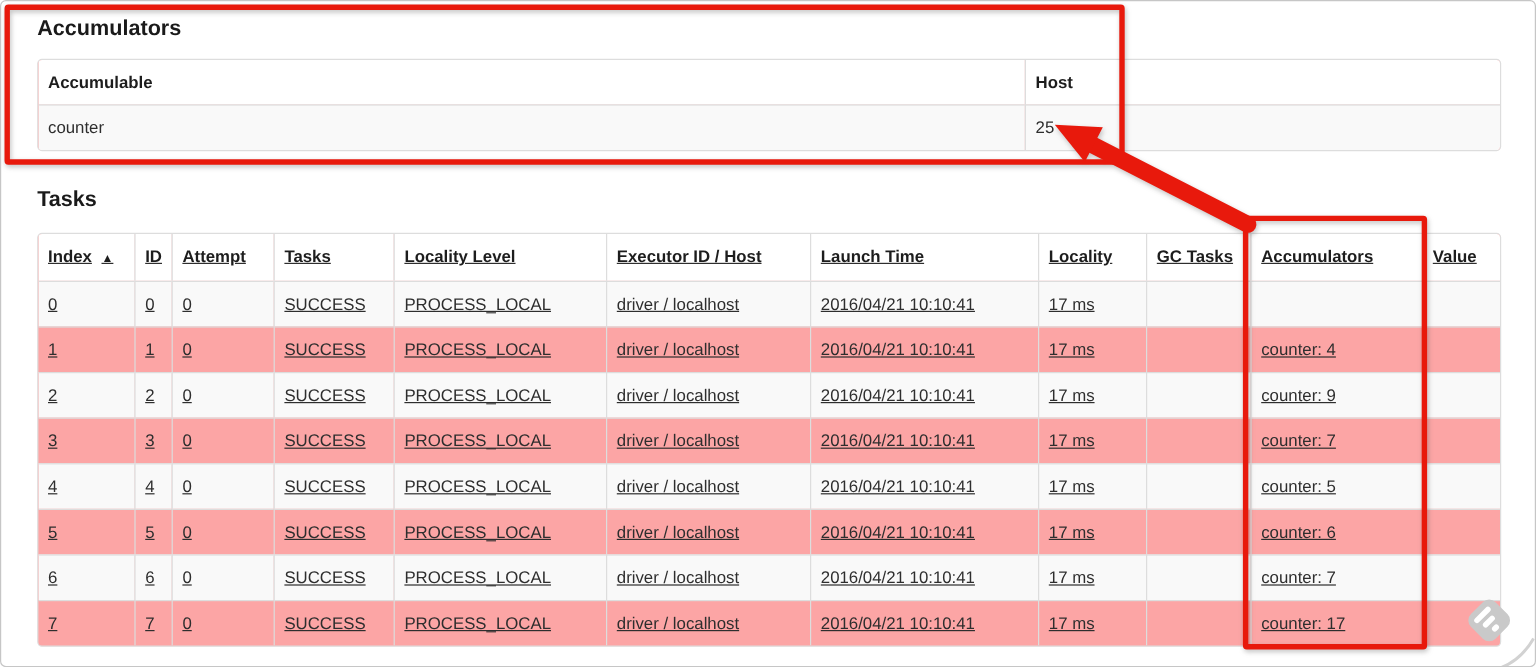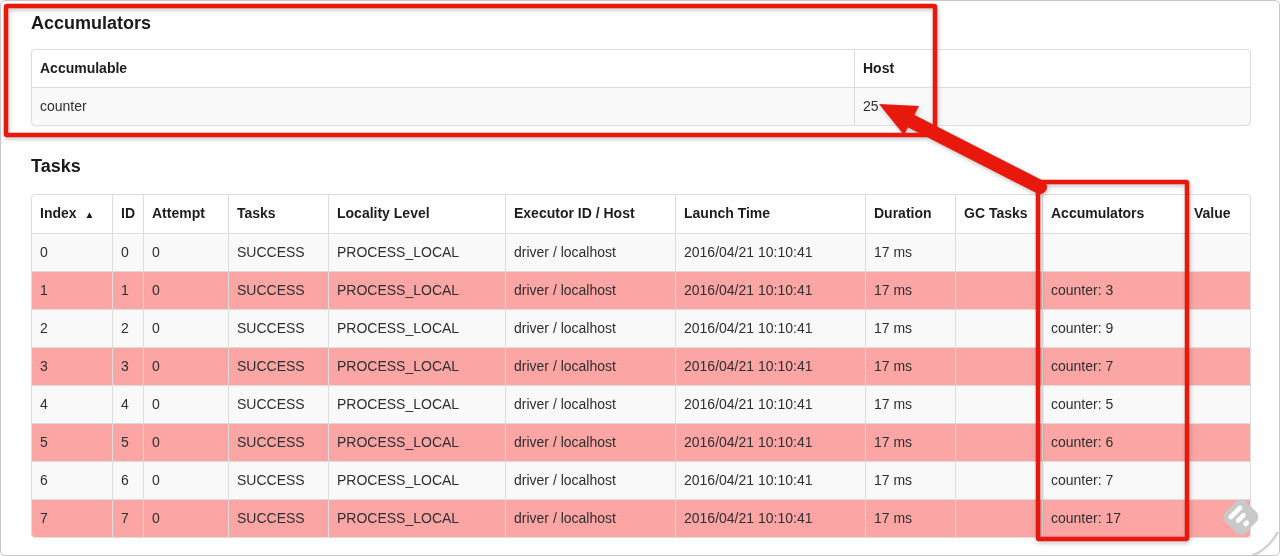--- a/index.html
+++ b/index.html
@@ -27,21 +27,21 @@
   #accumulators-title { margin-top: 11px; }
   #tasks-title { margin-top: 29px; }
   .table-wrap {
     width: 1220px;
     border: 1px solid #dddddd;
     border-radius: 4px;
     background: #fca5a5;
     overflow: hidden;
   }
   #accumulators-table-wrap { margin-top: 15px; }
-  #tasks-table-wrap { margin-top: 17px; }
+  #tasks-table-wrap { margin-top: 17px; text-decoration: underline; }
   table {
     width: 100%;
     table-layout: fixed;
     border-collapse: separate; border-spacing: 0;
     font-size: 14px;
   }
   th, td {
     padding: 8px;
     line-height: 21px;
     text-align: left;
@@ -124,21 +124,21 @@
           </colgroup>
           <thead>
             <tr id="tasks-head-row">
                 <th><span>Index</span><span class="sort-icon">▲</span></th>
                 <th>ID</th>
                 <th>Attempt</th>
                 <th>Tasks</th>
                 <th>Locality Level</th>
                 <th>Executor ID / Host</th>
                 <th>Launch Time</th>
-                <th>Duration</th>
+                <th>Locality</th>
                 <th>GC Tasks</th>
                 <th>Accumulators</th>
                 <th>Value</th>
               </tr>
           </thead>
           <tbody id="tasks-body">
               <tr>
                 <td>0</td>
                 <td>0</td>
                 <td>0</td>
@@ -154,21 +154,21 @@
               <tr>
                 <td>1</td>
                 <td>1</td>
                 <td>0</td>
                 <td>SUCCESS</td>
                 <td>PROCESS_LOCAL</td>
                 <td>driver / localhost</td>
                 <td>2016/04/21 10:10:41</td>
                 <td>17 ms</td>
                 <td></td>
-                <td>counter: 3</td>
+                <td>counter: 4</td>
                 <td></td>
               </tr>
               <tr>
                 <td>2</td>
                 <td>2</td>
                 <td>0</td>
                 <td>SUCCESS</td>
                 <td>PROCESS_LOCAL</td>
                 <td>driver / localhost</td>
                 <td>2016/04/21 10:10:41</td>

